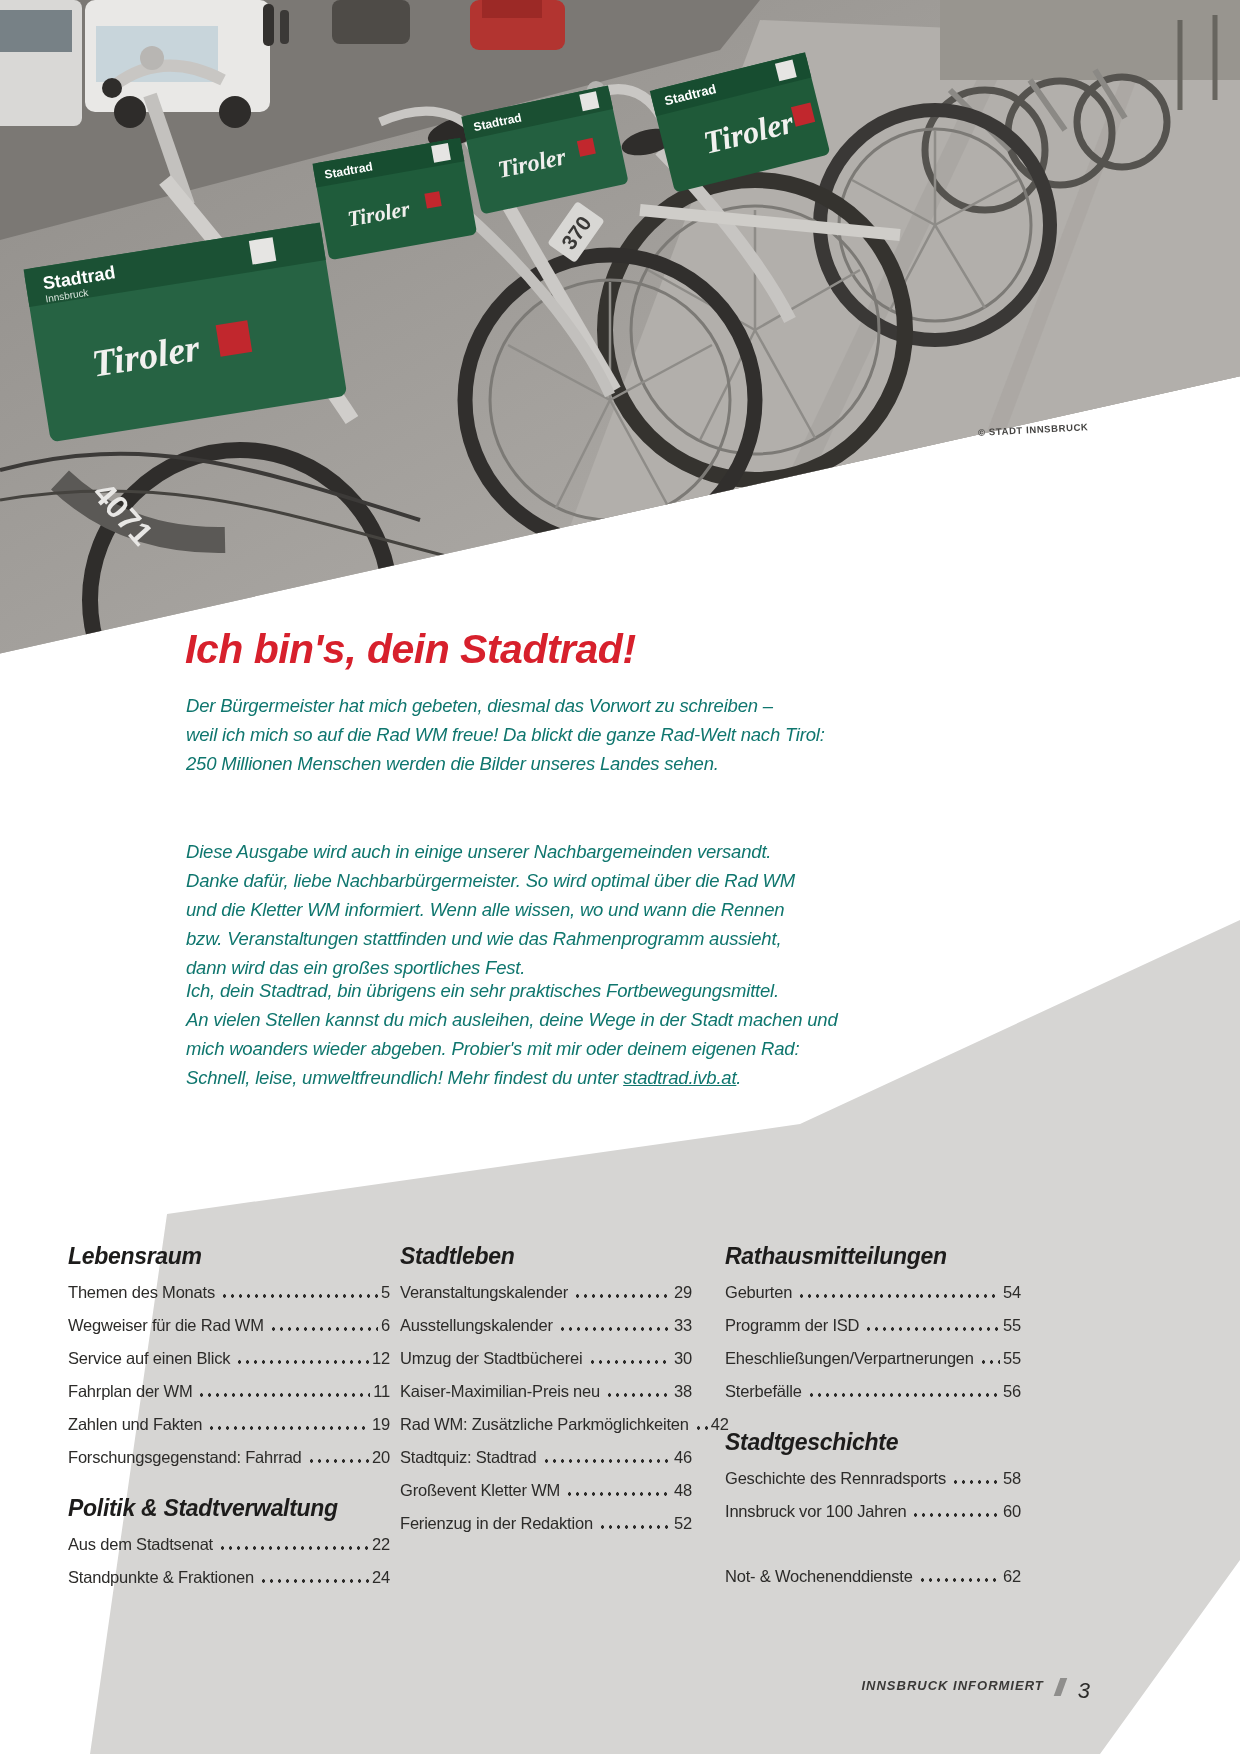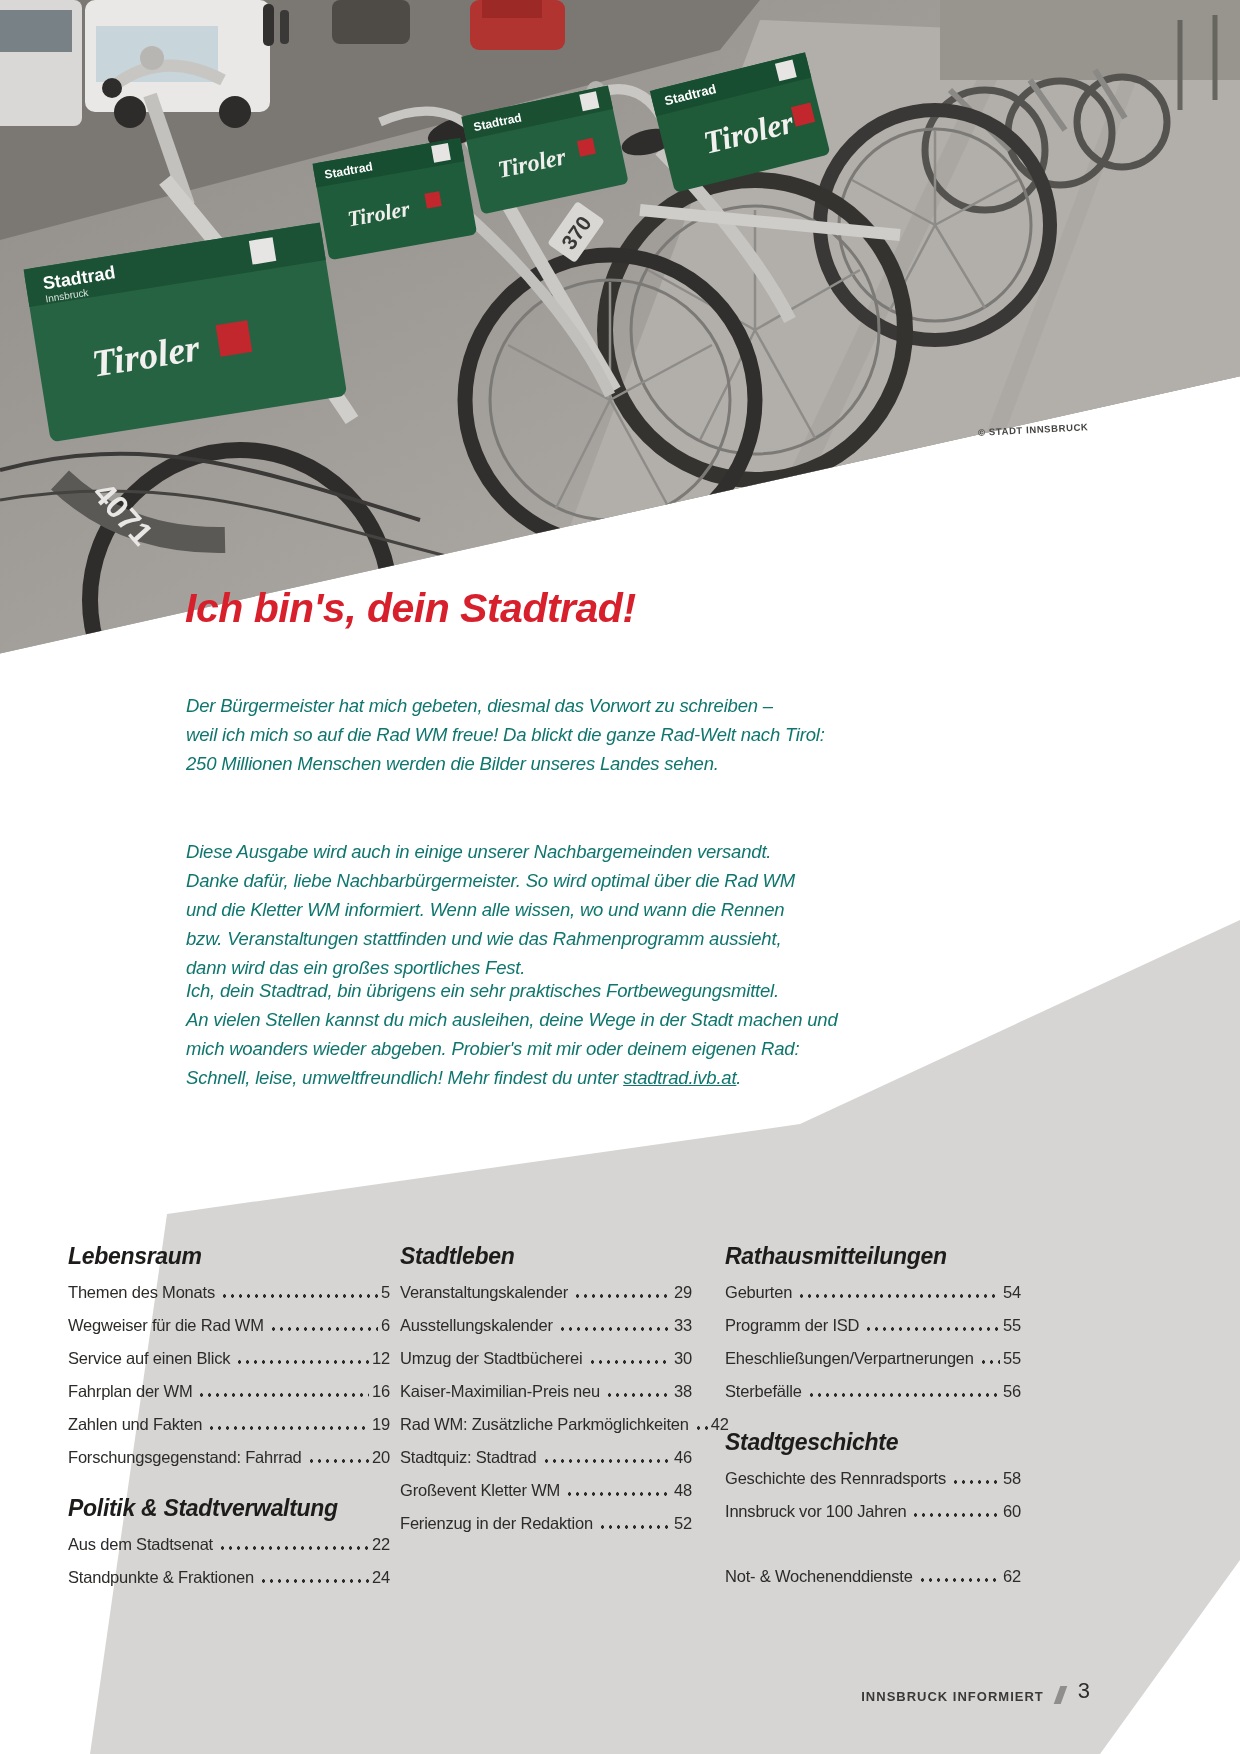--- a/index.html
+++ b/index.html
@@ -14,21 +14,21 @@
     background:#a5a29e;
   }
   .hero svg{display:block;width:100%;height:100%;}
   .credit{
     position:absolute;top:424px;right:152px;
     font-size:9.5px;font-weight:bold;letter-spacing:.6px;color:#454442;
     transform:rotate(-3deg);
   }
   
   .intro-title{
-    position:absolute;left:185px;top:585px;margin:0;
+    position:absolute;left:185px;top:626px;margin:0;
     font-size:41px;font-weight:800;font-style:italic;letter-spacing:-.5px;
     color:#d7202c;
   }
   .intro p{
     position:absolute;left:186px;margin:0;white-space:pre;
     font-style:italic;font-size:18.5px;line-height:29px;letter-spacing:-.2px;
     color:#0f766e;
   }
   .intro p.p1{top:691px;}
   .intro p.p2{top:837px;}
@@ -59,21 +59,21 @@
   .toc-entry .lbl{white-space:nowrap;}
   .toc-entry .dots{
     flex:1 1 auto;height:4px;margin:0 3px 0 7px;min-width:12px;
     background-image:radial-gradient(circle at 2.5px 2px,#2c2b29 1.5px,transparent 1.9px);
     background-size:8px 4px;background-repeat:repeat-x;background-position:left bottom;
   }
   .toc-entry .pg{white-space:nowrap;}
   
   .footer{
     position:absolute;top:1678px;left:0;right:150px;
-    display:flex;justify-content:flex-end;align-items:flex-end;
+    display:flex;justify-content:flex-end;align-items:flex-start;font-style:italic;
   }
   .footer .f-label{
     font-size:13px;font-weight:bold;letter-spacing:1px;color:#3a3937;
   }
   .footer .f-slash{
     display:inline-block;width:7px;height:18px;background:#8f8e8c;
     transform:skewX(-20deg);margin:0 14px 0 13px;
   }
   .footer .f-page{font-size:22px;color:#2d2c2a;}
 </style>
@@ -240,21 +240,21 @@
 
   <li class="toc-entry">
     <span class="lbl">Service auf einen Blick</span>
     <span class="dots"></span>
     <span class="pg">12</span>
   </li>
 
   <li class="toc-entry">
     <span class="lbl">Fahrplan der WM</span>
     <span class="dots"></span>
-    <span class="pg">16</span>
+    <span class="pg">11</span>
   </li>
 
   <li class="toc-entry">
     <span class="lbl">Zahlen und Fakten</span>
     <span class="dots"></span>
     <span class="pg">19</span>
   </li>
 
   <li class="toc-entry">
     <span class="lbl">Forschungsgegenstand: Fahrrad</span>

